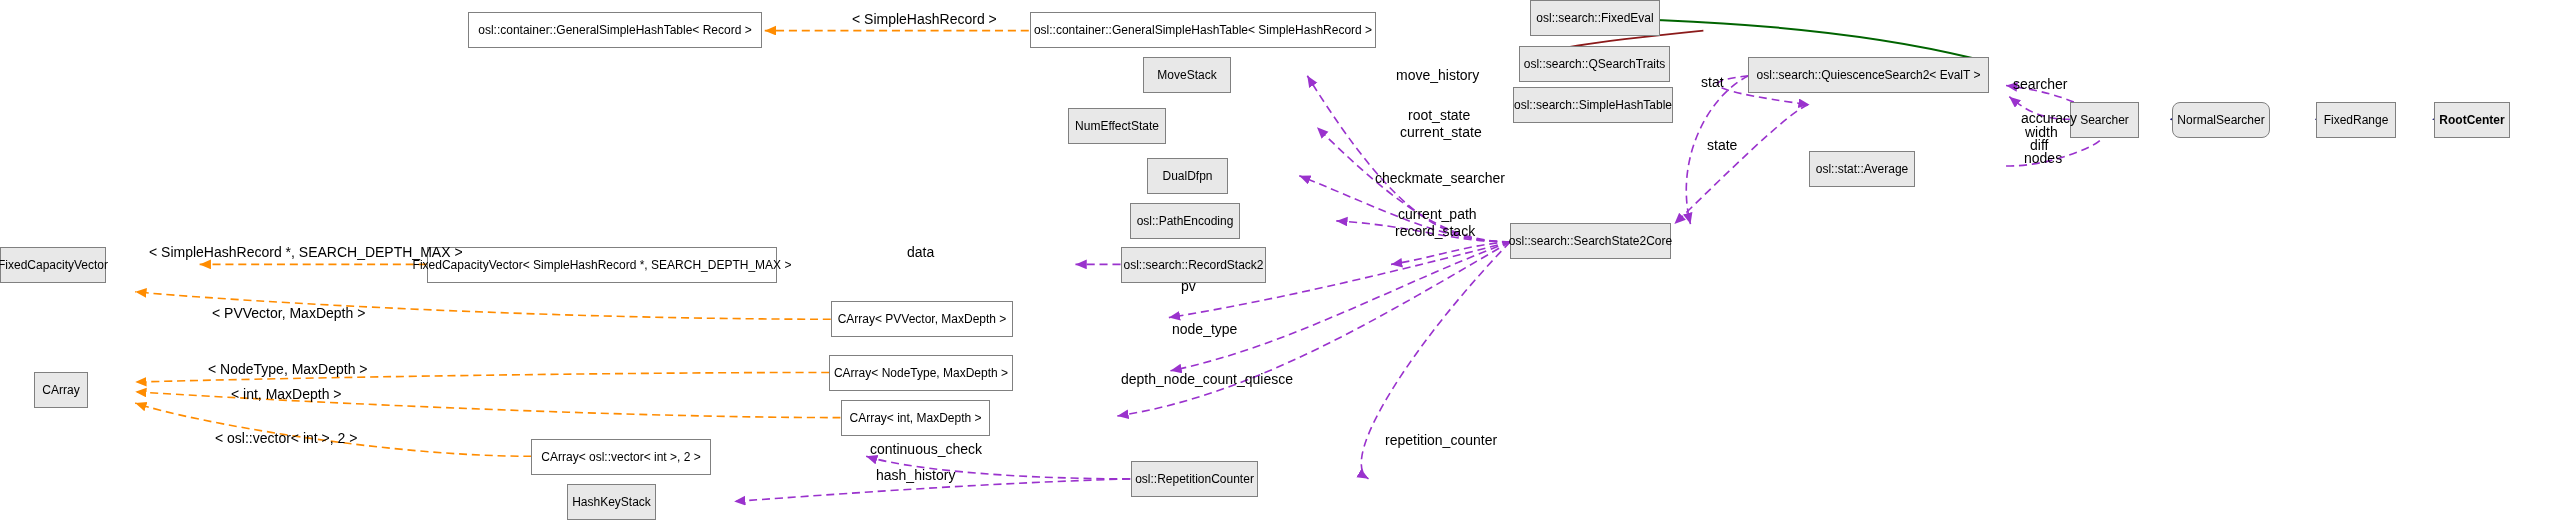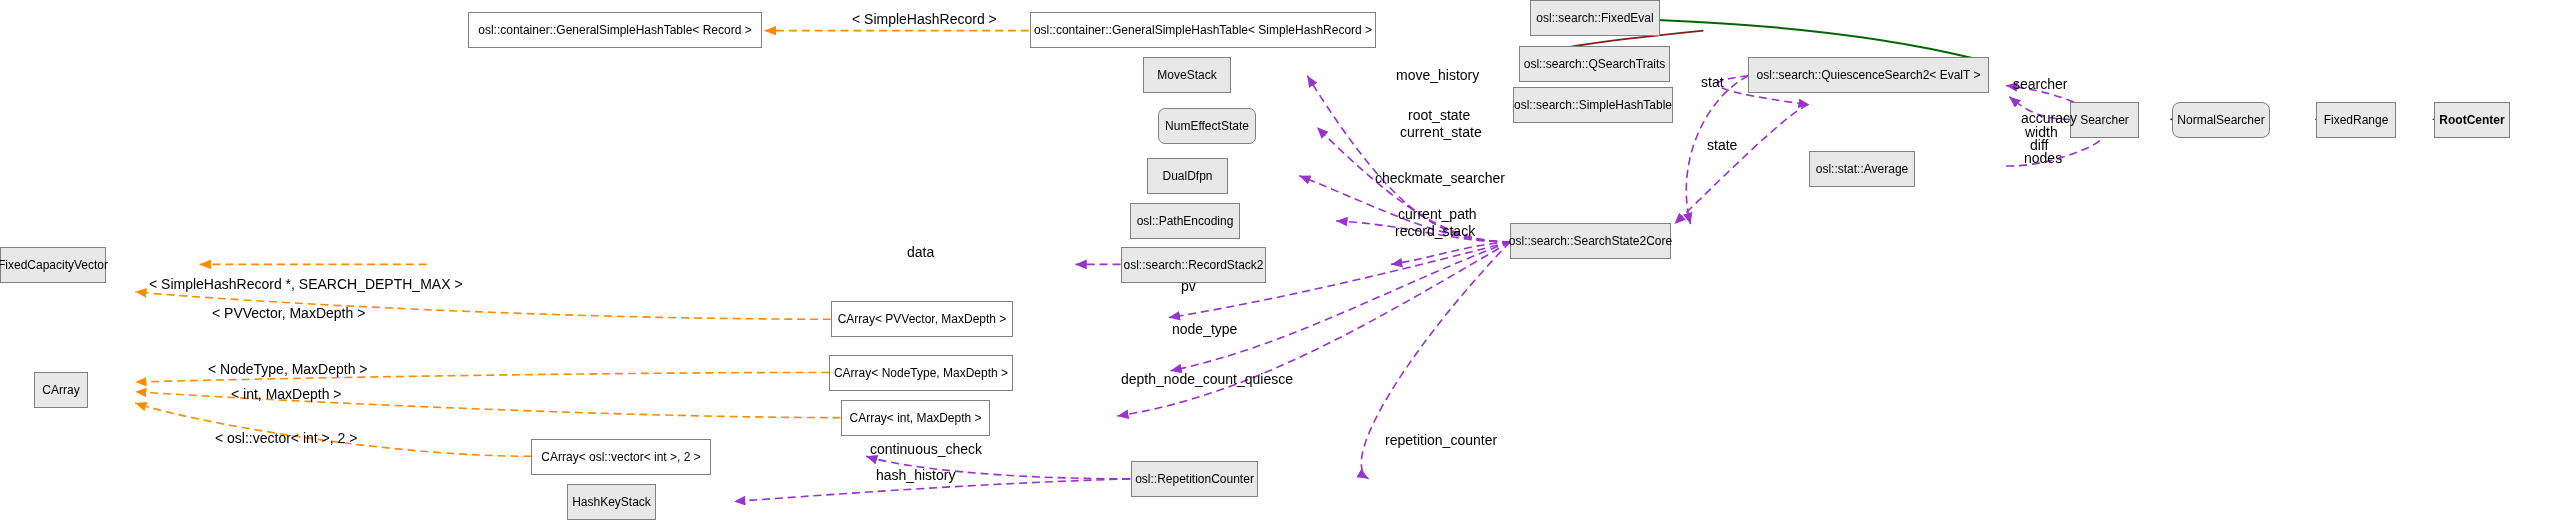--- a/index.html
+++ b/index.html
@@ -93,26 +93,27 @@
   <div class="node plain" style="left:1030px;top:12px;width:346px;">osl::container::GeneralSimpleHashTable&lt; SimpleHashRecord &gt;</div>
   <div class="node gray" style="left:1530px;top:0px;width:130px;">osl::search::FixedEval</div>
   <div class="node gray" style="left:1519px;top:46px;width:151px;">osl::search::QSearchTraits</div>
   <div class="node gray" style="left:1748px;top:57px;width:241px;">osl::search::QuiescenceSearch2&lt; EvalT &gt;</div>
   <div class="node gray" style="left:1143px;top:57px;width:88px;">MoveStack</div>
   <div class="node gray" style="left:1513px;top:87px;width:160px;">osl::search::SimpleHashTable</div>
   <div class="node gray" style="left:2070px;top:102px;width:69px;">Searcher</div>
   <div class="node gray" style="left:2172px;top:102px;width:98px;border-radius:8px;">NormalSearcher</div>
   <div class="node gray" style="left:2316px;top:102px;width:80px;">FixedRange</div>
   <div class="node gray bold" style="left:2434px;top:102px;width:76px;">RootCenter</div>
-  <div class="node gray" style="left:1158px;top:108px;width:98px;border-radius:7px;">NumEffectState</div>
+  <div class="node gray" style="left:1068px;top:108px;width:98px;">NumEffectState</div>
   <div class="node gray" style="left:1809px;top:151px;width:106px;">osl::stat::Average</div>
   <div class="node gray" style="left:1147px;top:158px;width:81px;">DualDfpn</div>
   <div class="node gray" style="left:1130px;top:203px;width:110px;">osl::PathEncoding</div>
   <div class="node gray" style="left:1510px;top:223px;width:161px;">osl::search::SearchState2Core</div>
   <div class="node gray" style="left:0px;top:247px;width:106px;">FixedCapacityVector</div>
+  <div class="node plain" style="left:427px;top:247px;width:350px;">FixedCapacityVector&lt; SimpleHashRecord *, SEARCH_DEPTH_MAX &gt;</div>
   <div class="node gray" style="left:1121px;top:247px;width:145px;">osl::search::RecordStack2</div>
   <div class="node plain" style="left:831px;top:301px;width:182px;">CArray&lt; PVVector, MaxDepth &gt;</div>
   <div class="node plain" style="left:829px;top:355px;width:184px;">CArray&lt; NodeType, MaxDepth &gt;</div>
   <div class="node gray" style="left:34px;top:372px;width:54px;">CArray</div>
   <div class="node plain" style="left:841px;top:400px;width:149px;">CArray&lt; int, MaxDepth &gt;</div>
   <div class="node plain" style="left:531px;top:439px;width:180px;">CArray&lt; osl::vector&lt; int &gt;, 2 &gt;</div>
   <div class="node gray" style="left:1131px;top:461px;width:127px;">osl::RepetitionCounter</div>
   <div class="node gray" style="left:567px;top:484px;width:89px;">HashKeyStack</div>
 
   <div class="edge-label" style="left:852px;top:12px;">&lt; SimpleHashRecord &gt;</div>
@@ -122,21 +123,21 @@
   <div class="edge-label" style="left:1408px;top:108px;">root_state</div>
   <div class="edge-label" style="left:1400px;top:125px;">current_state</div>
   <div class="edge-label" style="left:2021px;top:111px;">accuracy</div>
   <div class="edge-label" style="left:2025px;top:125px;">width</div>
   <div class="edge-label" style="left:2030px;top:138px;">diff</div>
   <div class="edge-label" style="left:2024px;top:151px;">nodes</div>
   <div class="edge-label" style="left:1707px;top:138px;">state</div>
   <div class="edge-label" style="left:1375px;top:171px;">checkmate_searcher</div>
   <div class="edge-label" style="left:1398px;top:207px;">current_path</div>
   <div class="edge-label" style="left:1395px;top:224px;">record_stack</div>
-  <div class="edge-label" style="left:149px;top:245px;margin-top:32px;">&lt; SimpleHashRecord *, SEARCH_DEPTH_MAX &gt;</div>
+  <div class="edge-label" style="left:149px;top:245px;">&lt; SimpleHashRecord *, SEARCH_DEPTH_MAX &gt;</div>
   <div class="edge-label" style="left:907px;top:245px;">data</div>
   <div class="edge-label" style="left:1181px;top:279px;">pv</div>
   <div class="edge-label" style="left:212px;top:306px;">&lt; PVVector, MaxDepth &gt;</div>
   <div class="edge-label" style="left:1172px;top:322px;">node_type</div>
   <div class="edge-label" style="left:208px;top:362px;">&lt; NodeType, MaxDepth &gt;</div>
   <div class="edge-label" style="left:231px;top:387px;">&lt; int, MaxDepth &gt;</div>
   <div class="edge-label" style="left:1121px;top:372px;">depth_node_count_quiesce</div>
   <div class="edge-label" style="left:215px;top:431px;">&lt; osl::vector&lt; int &gt;, 2 &gt;</div>
   <div class="edge-label" style="left:870px;top:442px;">continuous_check</div>
   <div class="edge-label" style="left:1385px;top:433px;">repetition_counter</div>

